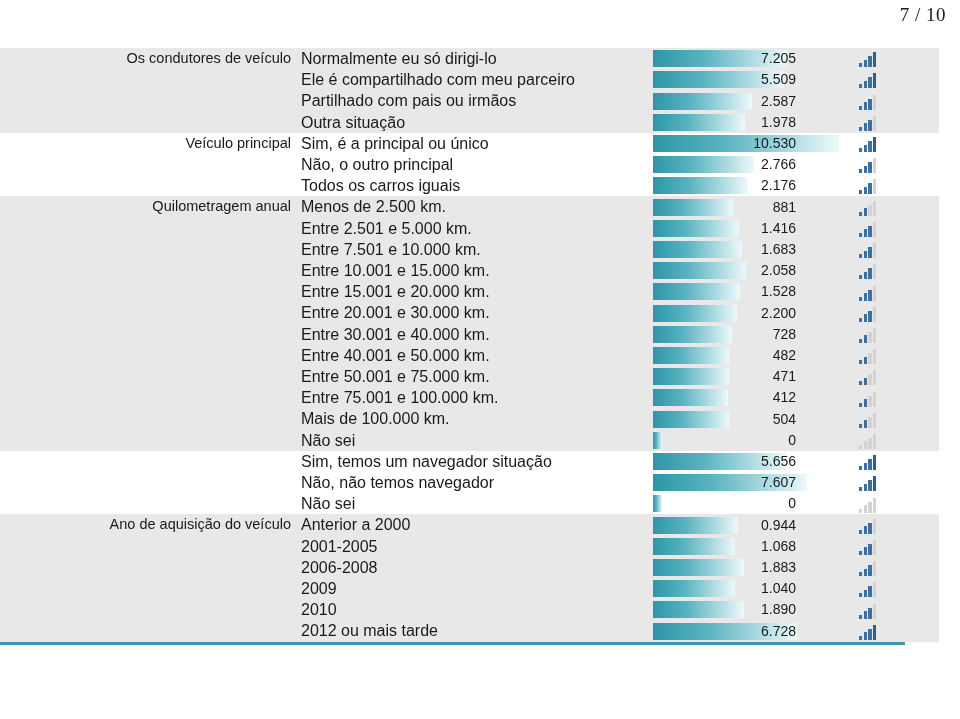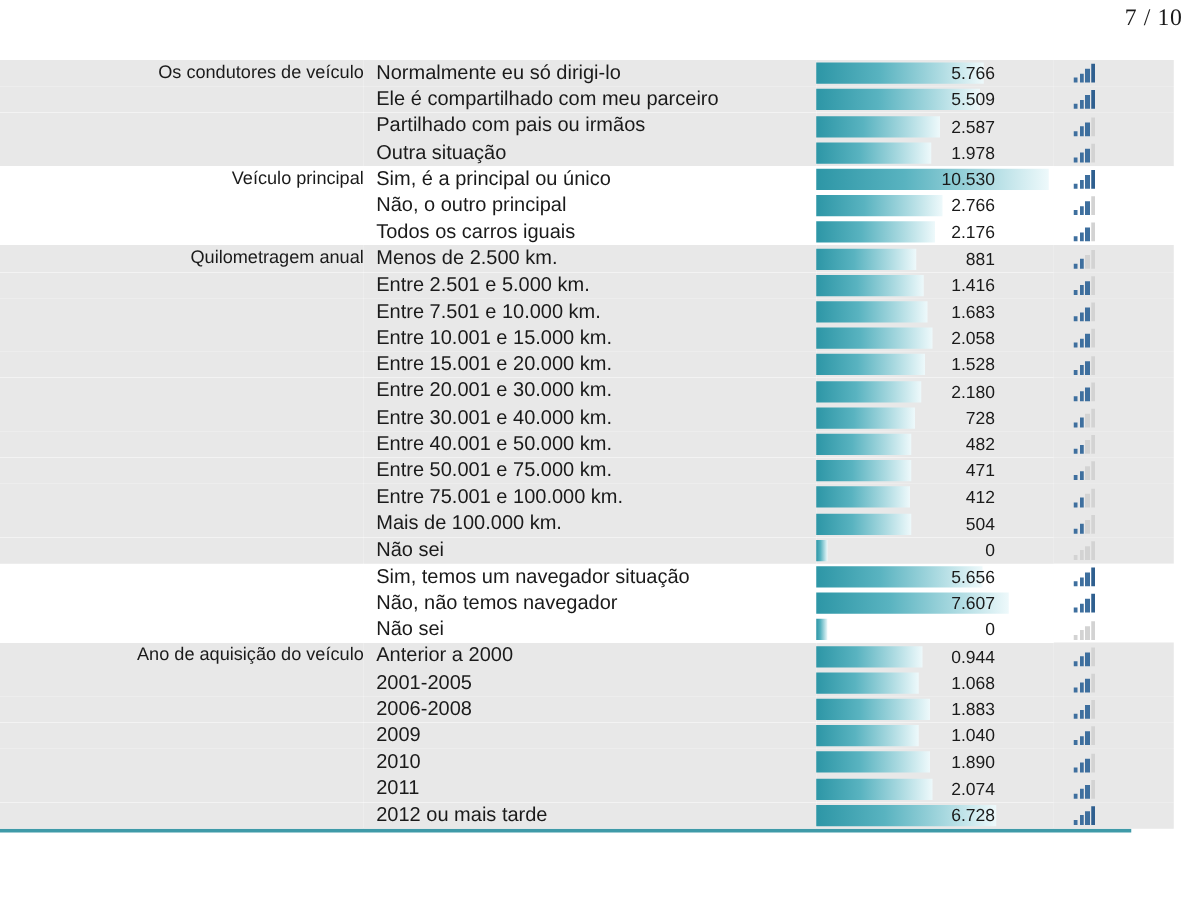--- a/index.html
+++ b/index.html
@@ -132,21 +132,21 @@
 
 <div class="table-wrap">
   <table class="data-table">
     <tbody id="table-body">
         <tr class="band-grey">
           <td class="col-group">Os condutores de veículo</td>
           <td class="col-label">Normalmente eu só dirigi-lo</td>
           <td class="col-bar">
             <div class="bar-cell-inner">
               <div class="bar-fill" style="width: 134px;"></div>
-              <div class="bar-value">5.766</div>
+              <div class="bar-value">7.205</div>
             </div>
           </td>
           <td class="col-icon"><span class="signal-icon"><i class="b1 on2"></i><i class="b2 on2"></i><i class="b3 on2"></i><i class="b4 on"></i></span></td>
         </tr>
         <tr class="band-grey">
           <td class="col-group"></td>
           <td class="col-label">Ele é compartilhado com meu parceiro</td>
           <td class="col-bar">
             <div class="bar-cell-inner">
               <div class="bar-fill" style="width: 131px;"></div>
@@ -264,21 +264,21 @@
             </div>
           </td>
           <td class="col-icon"><span class="signal-icon"><i class="b1 on2"></i><i class="b2 on2"></i><i class="b3 on2"></i><i class="b4 off"></i></span></td>
         </tr>
         <tr class="band-grey">
           <td class="col-group"></td>
           <td class="col-label">Entre 20.001 e 30.000 km.</td>
           <td class="col-bar">
             <div class="bar-cell-inner">
               <div class="bar-fill" style="width: 84px;"></div>
-              <div class="bar-value">2.180</div>
+              <div class="bar-value">2.200</div>
             </div>
           </td>
           <td class="col-icon"><span class="signal-icon"><i class="b1 on2"></i><i class="b2 on2"></i><i class="b3 on2"></i><i class="b4 off"></i></span></td>
         </tr>
         <tr class="band-grey">
           <td class="col-group"></td>
           <td class="col-label">Entre 30.001 e 40.000 km.</td>
           <td class="col-bar">
             <div class="bar-cell-inner">
               <div class="bar-fill" style="width: 79px;"></div>
@@ -419,31 +419,20 @@
           </td>
           <td class="col-icon"><span class="signal-icon"><i class="b1 on2"></i><i class="b2 on2"></i><i class="b3 on2"></i><i class="b4 off"></i></span></td>
         </tr>
         <tr class="band-grey">
           <td class="col-group"></td>
           <td class="col-label">2010</td>
           <td class="col-bar">
             <div class="bar-cell-inner">
               <div class="bar-fill" style="width: 91px;"></div>
               <div class="bar-value">1.890</div>
-            </div>
-          </td>
-          <td class="col-icon"><span class="signal-icon"><i class="b1 on2"></i><i class="b2 on2"></i><i class="b3 on2"></i><i class="b4 off"></i></span></td>
-        </tr>
-        <tr class="band-grey">
-          <td class="col-group"></td>
-          <td class="col-label">2011</td>
-          <td class="col-bar">
-            <div class="bar-cell-inner">
-              <div class="bar-fill" style="width: 93px;"></div>
-              <div class="bar-value">2.074</div>
             </div>
           </td>
           <td class="col-icon"><span class="signal-icon"><i class="b1 on2"></i><i class="b2 on2"></i><i class="b3 on2"></i><i class="b4 off"></i></span></td>
         </tr>
         <tr class="band-grey">
           <td class="col-group"></td>
           <td class="col-label">2012 ou mais tarde</td>
           <td class="col-bar">
             <div class="bar-cell-inner">
               <div class="bar-fill" style="width: 144px;"></div>

